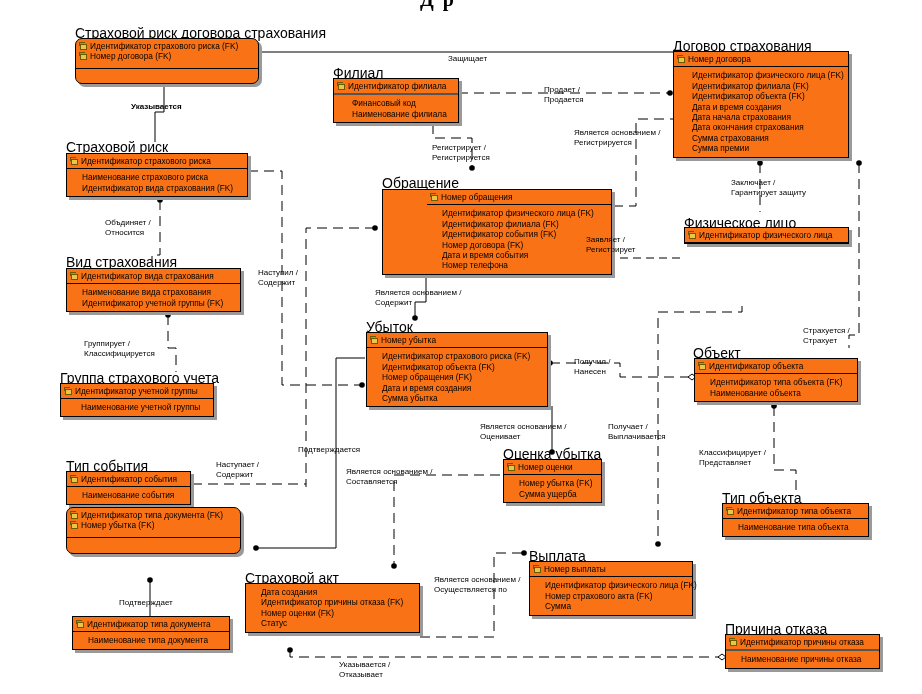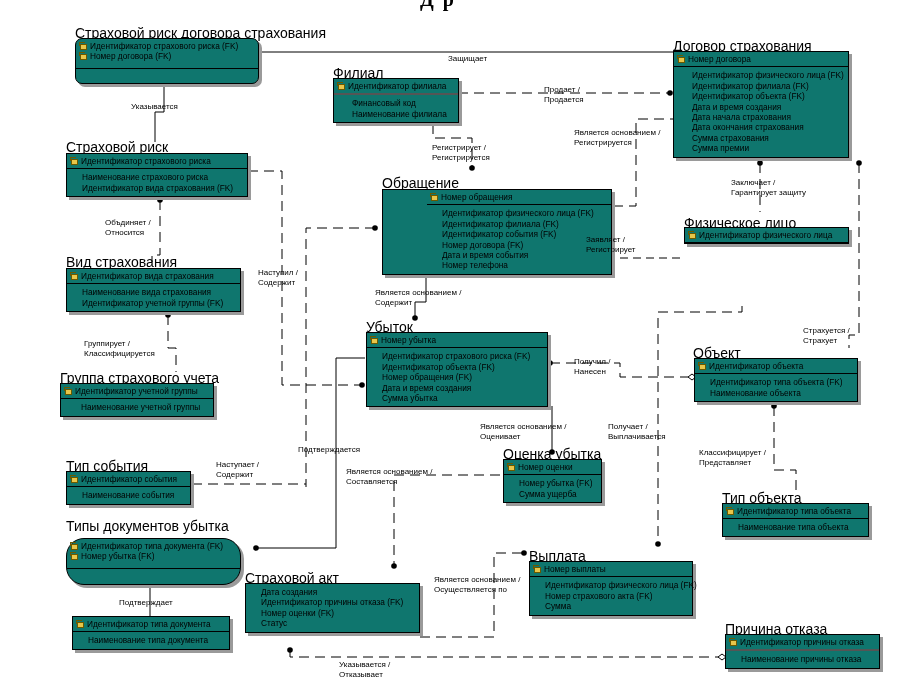--- a/index.html
+++ b/index.html
@@ -1,20 +1,20 @@
 <!DOCTYPE html>
 <html><head>
 <meta charset="utf-8">
 <style>
   html, body { margin:0; padding:0; background:#ffffff; }
   body { width:922px; height:694px; position:relative; overflow:hidden;
          font-family:"Liberation Sans", "DejaVu Sans", sans-serif; color:#000; }
   #canvas { position:absolute; left:0; top:0; width:922px; height:694px; }
   .ent-title { position:absolute; font-size:14px; white-space:nowrap; line-height:10px; }
-  .ent { position:absolute; background:#0f766e; border:1px solid #000;
+  .ent { position:absolute; background:#f97316; border:1px solid #000;
          box-shadow:3px 3px 0 0 #9a9a9a; font-size:8.3px; line-height:10.4px; }
   .ent.round { border-radius:7px; }
   .pk { border-bottom:1px solid #000; padding:2px 3px 2px 3px; }
   .pk.thick { border-bottom:2px solid #555; }
   .attrs { padding:3px 3px 3px 18px; }
   .row { white-space:nowrap; display:flex; align-items:center; }
   .key { display:inline-block; width:9px; height:9px; margin-right:2px; position:relative; flex:0 0 auto; }
   .key::before { content:""; position:absolute; left:1px; top:2px; width:7px; height:6px;
                  border:1px solid #6b5a00; background:#e8c64a; box-sizing:border-box; }
   .key::after { content:""; position:absolute; left:0; top:0; width:5px; height:3px;
@@ -289,21 +289,21 @@
         <span class="key"></span>
         <span>Идентификатор типа объекта</span>
       </div>
     </div>
   <div class="attrs" style="padding-left:15px;">
       <div class="row">Наименование типа объекта</div>
     </div>
 </div>
 
 <div class="ent-title" style="left:66px;top:521px;">Типы документов убытка</div>
-<div class="ent round" style="left:66px;top:538px;width:173px;height:45px;border-radius:18px;">
+<div class="ent round" style="left:66px;top:507px;width:173px;height:45px;">
   <div class="pk" style="padding-bottom:6px;">
     <div class="row">
         <span class="key"></span>
         <span>Идентификатор типа документа (FK)</span>
       </div>
     <div class="row">
         <span class="key"></span>
         <span>Номер убытка (FK)</span>
       </div>
   </div>
@@ -354,21 +354,21 @@
         <span class="key"></span>
         <span>Идентификатор причины отказа</span>
       </div>
     </div>
   <div class="attrs" style="padding-left:15px;">
       <div class="row">Наименование причины отказа</div>
     </div>
 </div>
 
 <div class="rel" style="left:448px;top:54px;">Защищает</div>
-<div class="rel" style="left:131px;top:102px;">Указывается</div>
+<div class="rel" style="left:131px;top:102px;font-weight:bold;">Указывается</div>
 <div class="rel" style="left:544px;top:85px;white-space:pre;">Продает /
 Продается</div>
 <div class="rel" style="left:432px;top:143px;white-space:pre;">Регистрирует /
 Регистрируется</div>
 <div class="rel" style="left:574px;top:128px;white-space:pre;">Является основанием /
 Регистрируется</div>
 <div class="rel" style="left:105px;top:218px;white-space:pre;">Объдиняет /
 Относится</div>
 <div class="rel" style="left:731px;top:178px;white-space:pre;">Заключает /
 Гарантирует защиту</div>

